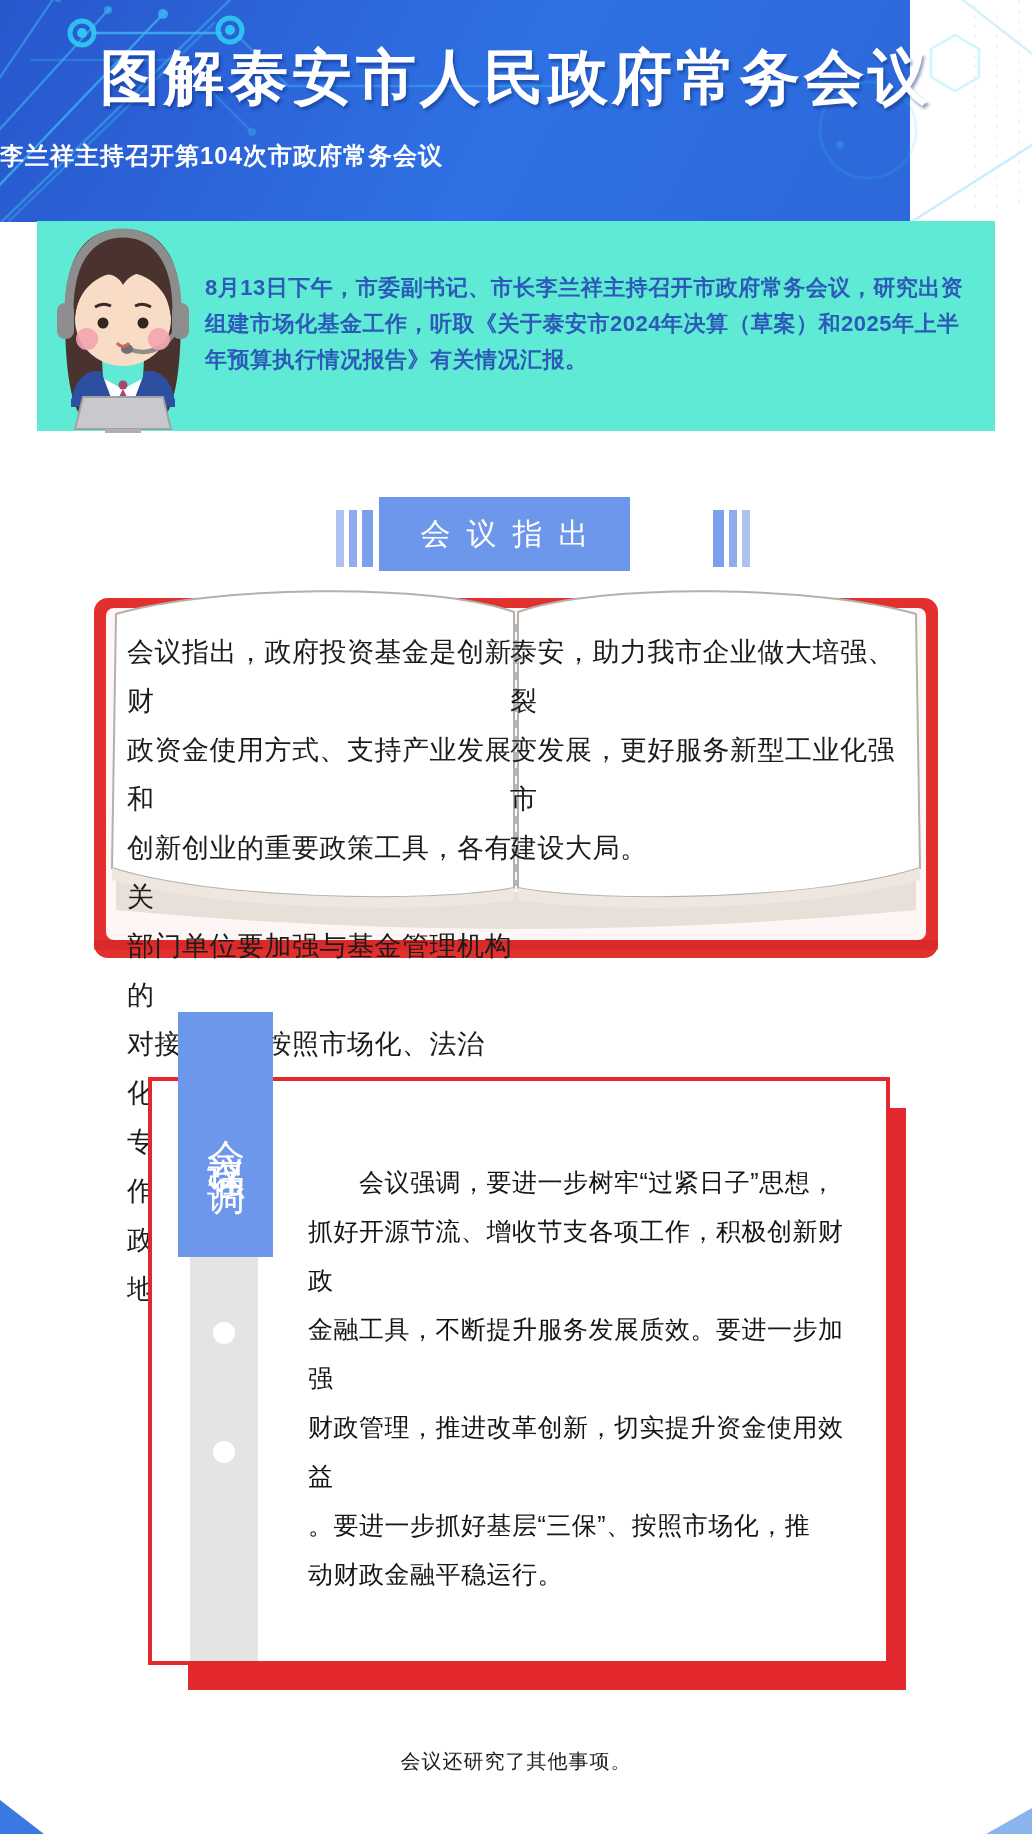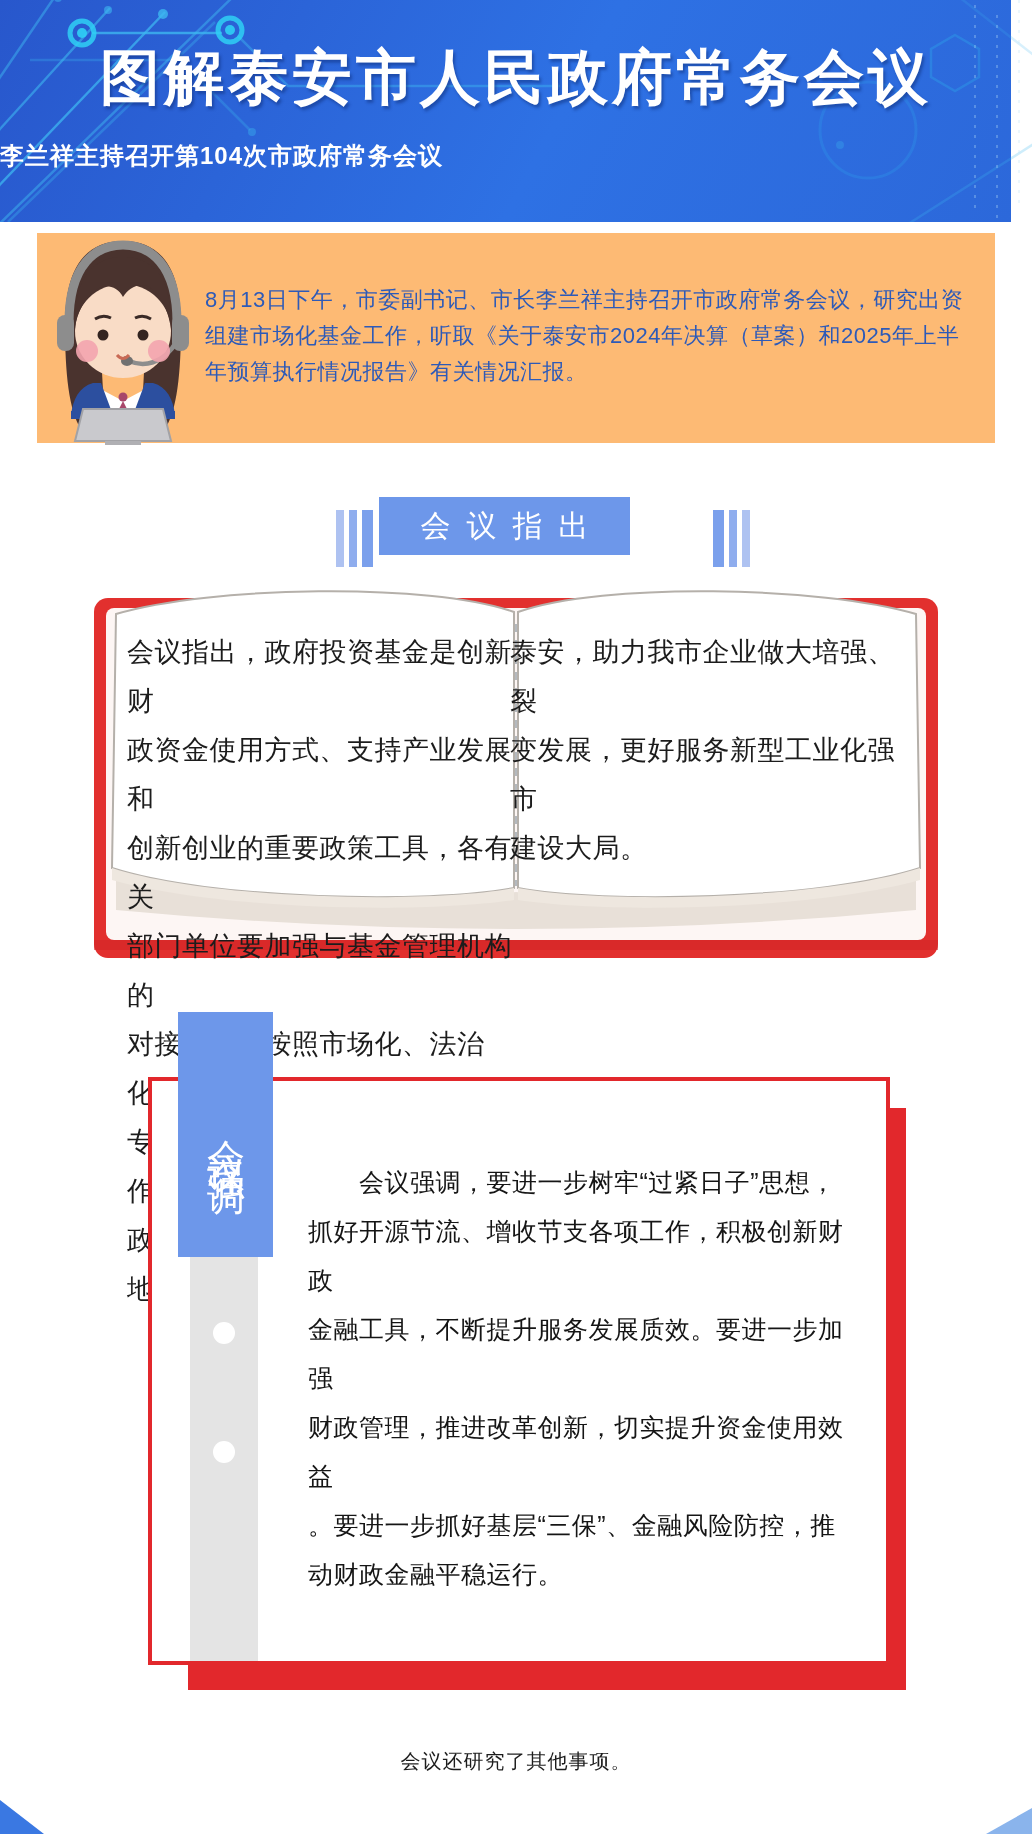--- a/index.html
+++ b/index.html
@@ -1,37 +1,37 @@
 <!DOCTYPE html>
 <html><head>
 <meta charset="utf-8">
 <style>
   html,body{margin:0;padding:0;background:#ffffff;}
   body{font-family:"Liberation Sans","DejaVu Sans",sans-serif;}
   #canvas{position:relative;width:1032px;height:1834px;background:#fff;overflow:hidden;margin:0 auto;}
 
   
-  .header{position:absolute;left:0;top:0;width:1011px;height:222px;
-    background:linear-gradient(118deg,#2857cc 0%,#2e71e4 55%,#2c68da 100%);}
+  .header{position:absolute;left:0;top:0;width:904px;height:222px;
+    background:linear-gradient(118deg,#2857cc 0%,#2e71e4 55%,#2c68da 100%);padding-left:6px;}
   .header svg{position:absolute;left:0;top:0;}
   .main-title{position:absolute;left:0;top:38px;width:1032px;text-align:center;
     color:#fff;font-size:60px;font-weight:900;letter-spacing:4px;
     text-shadow:2px 3px 3px rgba(10,40,110,.45);}
   .sub-title{position:absolute;left:0;top:140px;width:1032px;text-align:left;
     color:#fff;font-size:24px;font-weight:700;letter-spacing:1px;}
 
   
-  .intro{position:absolute;left:37px;top:233px;width:958px;height:210px;background:#fdba74;}
+  .intro{position:absolute;left:37px;top:221px;width:958px;height:210px;background:#5eead4;font-weight:bold;}
   .avatar{position:absolute;left:10px;top:0px;width:152px;height:212px;}
   .intro-text{position:absolute;left:168px;top:49px;width:780px;
     color:#2d5ab8;font-size:22px;line-height:36px;white-space:pre-line;letter-spacing:.5px;}
 
   
   .sec1-bar{position:absolute;top:510px;height:57px;}
-  .sec1-rect{position:absolute;left:379px;top:497px;width:251px;height:58px;background:#6d97ea;
+  .sec1-rect{position:absolute;left:379px;top:497px;width:251px;height:74px;background:#6d97ea;
     display:flex;align-items:center;justify-content:center;}
   .sec1-rect .lbl{color:#fff;font-size:30px;letter-spacing:16px;text-indent:16px;font-weight:500;}
 
   
   .book{position:absolute;left:90px;top:570px;width:852px;height:394px;}
   .book-text{position:absolute;color:#1c1c1c;font-size:27px;line-height:49px;
     white-space:pre-line;letter-spacing:.5px;}
   .book-text.left{left:127px;top:628px;width:400px;}
   .book-text.right{left:510px;top:628px;width:400px;}
 
@@ -201,20 +201,20 @@
   <div class="emph-graybar"></div>
   <div class="emph-dot" style="top:1322px;"></div>
   <div class="emph-dot" style="top:1441px;"></div>
   <div class="emph-ribbon">
     <span class="vlbl">会议强调</span>
   </div>
   <div class="emph-par">　　会议强调，要进一步树牢“过紧日子”思想，
 抓好开源节流、增收节支各项工作，积极创新财政
 金融工具，不断提升服务发展质效。要进一步加强
 财政管理，推进改革创新，切实提升资金使用效益
-。要进一步抓好基层“三保”、金融风险防控，推
+。要进一步抓好基层“三保”、按照市场化，推
 动财政金融平稳运行。</div>
 
   <div class="footer-note">会议还研究了其他事项。</div>
   <div class="wedge-left"></div>
   <div class="wedge-right"></div>
 
 </div>
 
 </body></html>

